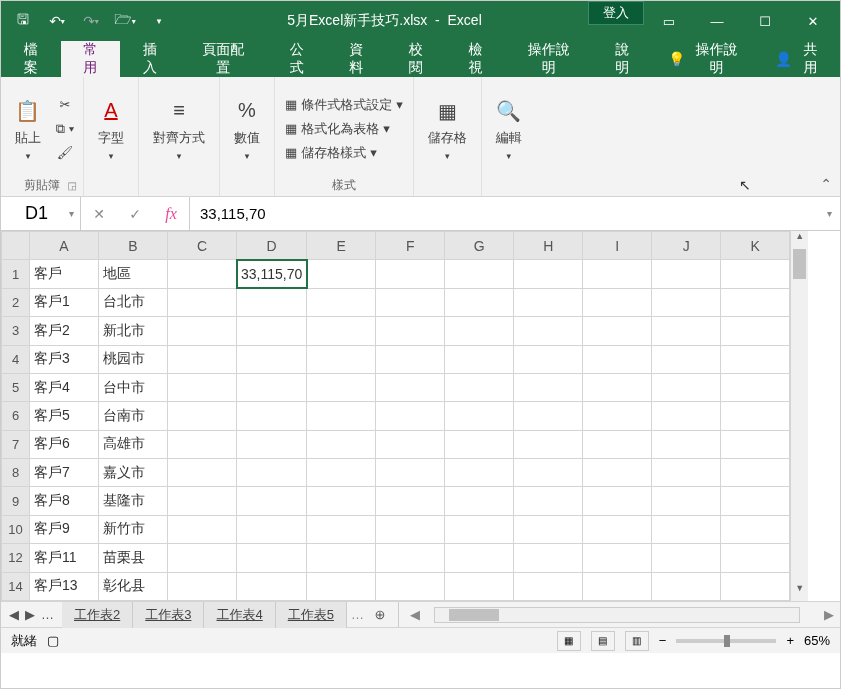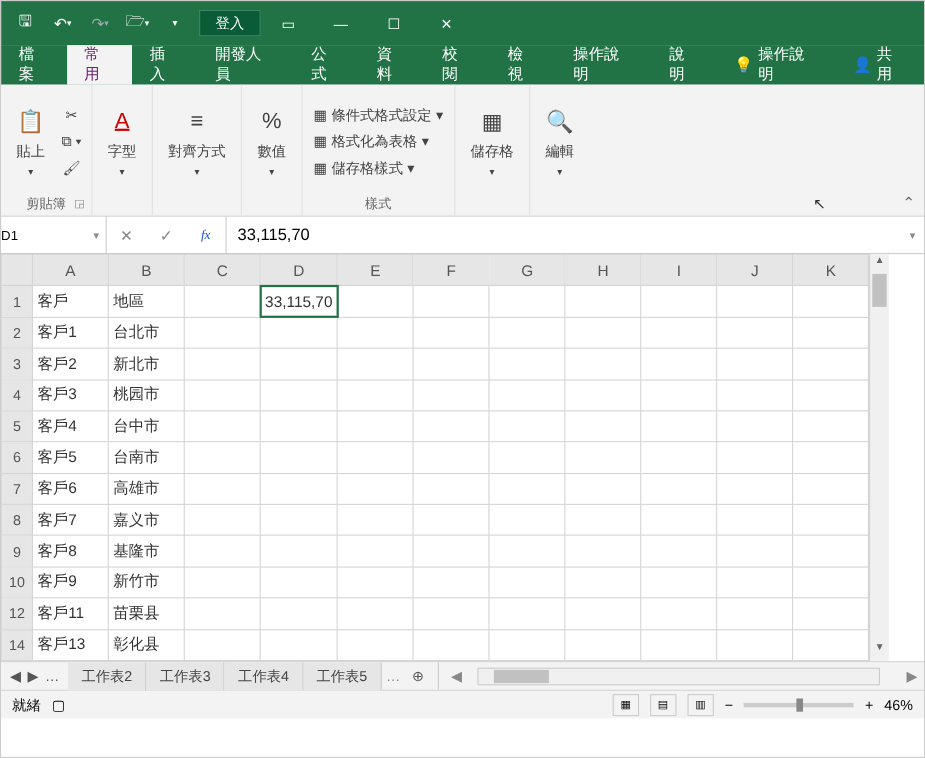--- a/index.html
+++ b/index.html
@@ -3,26 +3,26 @@
 <meta charset="utf-8">
 <style>
 * { box-sizing: border-box; margin: 0; padding: 0; }
 body { font-family: "Microsoft YaHei", "Segoe UI", sans-serif; font-size: 13px; background: #fff; width: 841px; height: 689px; overflow: hidden; border: 1px solid #ccc; position: relative; }
 
 
 .titlebar { height: 40px; background: #217346; display: flex; align-items: center; color: #fff; }
 .qat { display: flex; align-items: center; gap: 2px; padding: 0 6px; }
 .qat-btn { width: 32px; height: 32px; display: flex; align-items: center; justify-content: center; color: #fff; font-size: 14px; }
 .title-center { flex: 1; text-align: center; font-size: 14px; }
-.title-right { display: flex; align-items: center; gap: 2px; padding-right: 4px; }
+.title-right { display: flex; align-items: flex-start; gap: 2px; padding-right: 4px; }
 .login-btn { background: #0a5c36; padding: 2px 14px; font-size: 13px; border: 1px solid #3a8a62; }
 .win-btn { width: 46px; height: 40px; display: flex; align-items: center; justify-content: center; font-size: 13px; }
 
 
-.tabs { height: 36px; background: #217346; display: flex; }
+.tabs { height: 36px; background: #217346; display: flex; text-align: center; }
 .tab { padding: 0 16px; display: flex; align-items: center; color: #fff; font-size: 14px; cursor: pointer; }
 .tab.active { background: #f3f3f3; color: #701a75; }
 .tab-right { margin-left: auto; display: flex; }
 .tab-right .tab { display: flex; align-items: center; gap: 4px; }
 
 
 .ribbon { height: 120px; background: #f3f3f3; border-bottom: 1px solid #d4d4d4; display: flex; position: relative; }
 .group { border-right: 1px solid #e1e1e1; display: flex; flex-direction: column; padding: 4px 6px 2px; position: relative; }
 .group-body { flex: 1; display: flex; align-items: center; gap: 4px; }
 .group-label { text-align: center; font-size: 12px; color: #666; height: 18px; display: flex; align-items: center; justify-content: center; position: relative; }
@@ -30,46 +30,46 @@
 .big-btn { display: flex; flex-direction: column; align-items: center; justify-content: center; gap: 4px; padding: 2px 8px; font-size: 13px; color: #444; }
 .big-btn .ico { font-size: 20px; height: 28px; display: flex; align-items: center; }
 .mini-btns { display: flex; flex-direction: column; gap: 2px; }
 .mini-btn { width: 24px; height: 22px; display: flex; align-items: center; justify-content: center; font-size: 13px; color: #444; }
 .style-list { display: flex; flex-direction: column; gap: 2px; font-size: 13px; color: #444; }
 .style-item { display: flex; align-items: center; gap: 4px; padding: 2px 4px; }
 .collapse-btn { position: absolute; right: 8px; bottom: 4px; font-size: 14px; color: #666; }
 
 
 .formula-bar { height: 34px; border-bottom: 1px solid #ccc; display: flex; align-items: stretch; }
-.name-box { width: 96px; border-right: 1px solid #ccc; display: flex; align-items: center; padding: 0 0; font-size: 12px; position: relative; }
+.name-box { width: 80px; border-right: 1px solid #ccc; display: flex; align-items: center; padding: 0 24px; font-size: 18px; position: relative; }
 .name-box::after { content: "▾"; position: absolute; right: 6px; color: #888; font-size: 10px; }
 .fx-btns { display: flex; align-items: center; border-right: 1px solid #ccc; }
 .fx-btn { width: 36px; display: flex; align-items: center; justify-content: center; color: #888; font-size: 14px; }
-.fx-label { font-style: italic; font-family: "Times New Roman", serif; font-size: 12px; color: #1d4ed8; }
+.fx-label { font-style: italic; font-family: "Times New Roman", serif; font-size: 16px; color: #ec4899; }
 .formula-input { flex: 1; padding: 0 10px; font-size: 15px; display: flex; align-items: center; position: relative; }
 .formula-input::after { content: "▾"; position: absolute; right: 8px; color: #888; font-size: 10px; }
 
 
 .grid-wrap { display: flex; height: 370px; position: relative; }
 .grid { border-collapse: collapse; table-layout: fixed; font-size: 14px; color: #333; }
 .grid th, .grid td { border: 1px solid #d4d4d4; height: 25px; overflow: hidden; white-space: nowrap; text-align: left; padding: 0 4px; font-weight: normal; }
 .grid .rowhdr { width: 28px; text-align: center; background: #e6e6e6; color: #555; font-size: 13px; }
 .grid .colhdr { text-align: center; background: #e6e6e6; color: #555; font-size: 14px; height: 22px; }
 .grid .corner { background: #e6e6e6; }
 .grid .selected { outline: 2px solid #217346; outline-offset: -1px; text-align: right; }
 .col-a { width: 69px; } .col-b { width: 69px; } .col-c { width: 69px; } .col-d { width: 69px; }
 .col-e, .col-f, .col-g, .col-h, .col-i, .col-j, .col-k { width: 69px; }
 .vscroll { width: 18px; background: #f0f0f0; border-left: 1px solid #d4d4d4; position: relative; }
 .vscroll .thumb { position: absolute; top: 18px; left: 2px; right: 2px; height: 30px; background: #c1c1c1; }
 .vscroll .arr { height: 18px; text-align: center; font-size: 9px; color: #666; }
 
 
 .sheet-bar { height: 26px; border-top: 1px solid #d4d4d4; display: flex; align-items: center; background: #f3f3f3; font-size: 13px; }
 .sheet-nav { padding: 0 8px; display: flex; gap: 6px; color: #555; }
-.sheet-tab { padding: 0 12px; height: 26px; display: flex; align-items: center; border-right: 1px solid #ccc; background: #e6e6e6; color: #444; }
+.sheet-tab { padding: 0 12px; height: 26px; display: flex; align-items: center; border-right: 1px solid #ccc; background: #e6e6e6; color: #444; text-decoration: underline; }
 .sheet-add { width: 24px; text-align: center; color: #555; }
 .hscroll-sheet { flex: 1; height: 16px; background: #f0f0f0; margin: 0 18px 0 8px; border: 1px solid #ccc; position: relative; }
 .hscroll-sheet .thumb { position: absolute; left: 14px; top: 1px; bottom: 1px; width: 50px; background: #c1c1c1; }
 
 
 .status-bar { height: 26px; border-top: 1px solid #d4d4d4; display: flex; align-items: center; background: #f3f3f3; font-size: 13px; padding: 0 10px; gap: 10px; }
 .status-bar .spacer { flex: 1; }
 .view-btn { width: 24px; height: 20px; border: 1px solid #ccc; display: flex; align-items: center; justify-content: center; font-size: 10px; }
 .zoom-slider { width: 100px; height: 4px; background: #ccc; position: relative; }
 .zoom-slider .knob { position: absolute; left: 48px; top: -4px; width: 6px; height: 12px; background: #888; }
@@ -81,34 +81,37 @@
 <body>
 
 <div class="titlebar">
   <div class="qat">
     <div class="qat-btn">🖫</div>
     <div class="qat-btn">↶ <span style="font-size:8px">▾</span></div>
     <div class="qat-btn dim">↷ <span style="font-size:8px">▾</span></div>
     <div class="qat-btn">🗁 <span style="font-size:8px">▾</span></div>
     <div class="qat-btn" style="font-size:9px">▾</div>
   </div>
+  <div class="title-center">
+    <span>5月Excel新手技巧.xlsx</span> &nbsp;-&nbsp; <span>Excel</span>
+  </div>
   <div class="title-right">
     <div class="login-btn">登入</div>
     <div class="win-btn">▭</div>
     <div class="win-btn">—</div>
     <div class="win-btn">☐</div>
     <div class="win-btn">✕</div>
   </div>
 </div>
 
 <div class="tabs">
   <div class="tab">檔案</div>
   <div class="tab active">常用</div>
   <div class="tab">插入</div>
-  <div class="tab">開發人員</div>
+  <div class="tab">頁面配置</div>
   <div class="tab">公式</div>
   <div class="tab">資料</div>
   <div class="tab">校閱</div>
   <div class="tab">檢視</div>
   <div class="tab">操作說明</div>
   <div class="tab">說明</div>
   <div class="tab-right">
     <div class="tab">
         <span>💡</span>
         <span>操作說明</span>
@@ -449,14 +452,14 @@
   <span>▢</span>
   <div class="spacer"></div>
   <div class="view-btn">▦</div>
   <div class="view-btn">▤</div>
   <div class="view-btn">▥</div>
   <span>−</span>
   <div class="zoom-slider">
       <div class="knob"></div>
     </div>
   <span>+</span>
-  <span>46%</span>
+  <span>65%</span>
 </div>
 
 </body></html>

